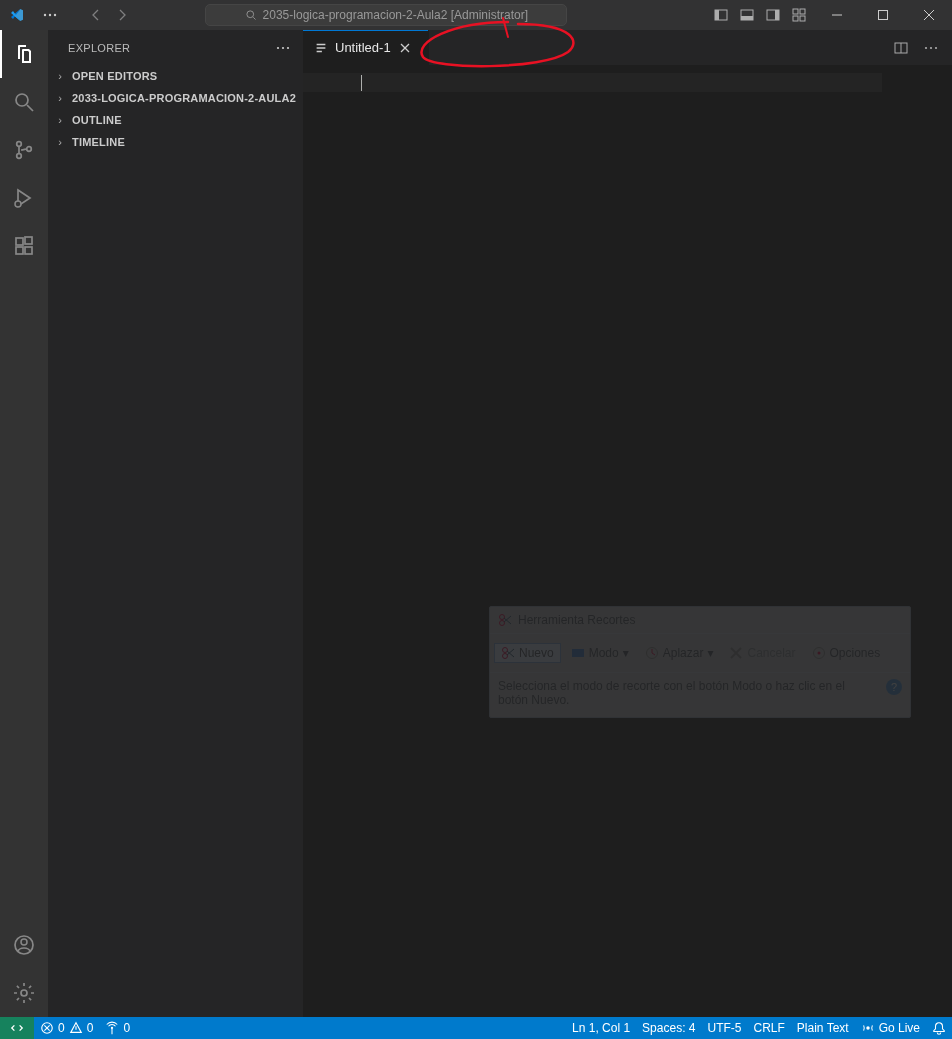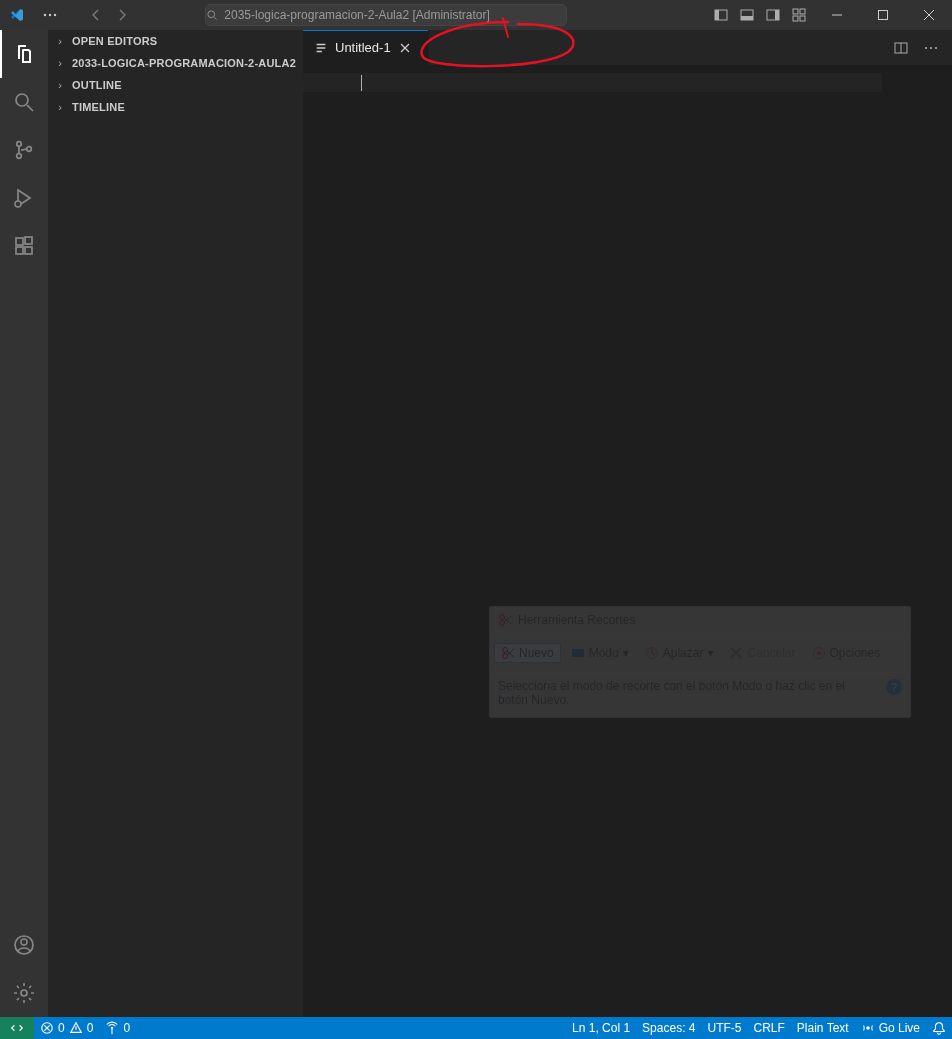--- a/index.html
+++ b/index.html
@@ -18,21 +18,21 @@
   .menu-item .ul { position: absolute; bottom: 4px; left: 6px; right: 6px; height: 2px;
                    background: #1d8cff; border-radius: 1px; }
   .titlebar .ellipsis { padding: 0 8px; display:flex; align-items:center; }
 
   .nav-arrows { display:flex; gap:2px; margin-left: 18px; }
   .nav-arrows .arr { width: 24px; height: 24px; display:flex; justify-content:center; align-items:center; opacity:.5;}
 
   .command-center {
     flex: 0 0 auto; margin: 0 auto; height: 22px; width: 362px;
     background: #3c3c3c; border: 1px solid #454545; border-radius: 5px;
-    display:flex; align-items:center; gap:6px;
+    display:flex; align-items:center; justify-content:center; gap:6px;
     font-size: 12px; color:#999;
   }
 
   .layout-icons { display:flex; gap:4px; margin-left:auto; margin-right:4px; }
   .layout-icons .li { width:22px; height:22px; display:flex; justify-content:center; align-items:center; opacity:.8;}
   .window-controls { display:flex; }
   .window-controls .wc { width:46px; height:30px; display:flex; justify-content:center; align-items:center; }
 
   
   .main { display:flex; height: 987px; }
@@ -236,20 +236,30 @@
     </div>
     <div class="ai">
       <svg width="24" height="24" viewBox="0 0 24 24">
           <circle cx="12" cy="12" r="3" stroke="#ccc" stroke-width="1.7" fill="none"></circle>
           <path d="M12 2v3M12 19v3M2 12h3M19 12h3M4.9 4.9l2.1 2.1M17 17l2.1 2.1M19.1 4.9L17 7M7 17l-2.1 2.1" stroke="#ccc" stroke-width="1.7"></path>
         </svg>
     </div>
   </div>
 
   <div class="sidebar">
+    <div class="sidebar-title">
+      <span>EXPLORER</span>
+      <span class="dots">
+        <svg width="16" height="16" viewBox="0 0 16 16">
+            <circle cx="3" cy="8" r="1.1" fill="#ccc"></circle>
+            <circle cx="8" cy="8" r="1.1" fill="#ccc"></circle>
+            <circle cx="13" cy="8" r="1.1" fill="#ccc"></circle>
+          </svg>
+      </span>
+    </div>
     <div class="section">
       <span class="chev">›</span>
       <span class="lbl">OPEN EDITORS</span>
     </div>
     <div class="section">
       <span class="chev">›</span>
       <span class="lbl">2033-LOGICA-PROGRAMACION-2-AULA2</span>
     </div>
     <div class="section">
       <span class="chev">›</span>

